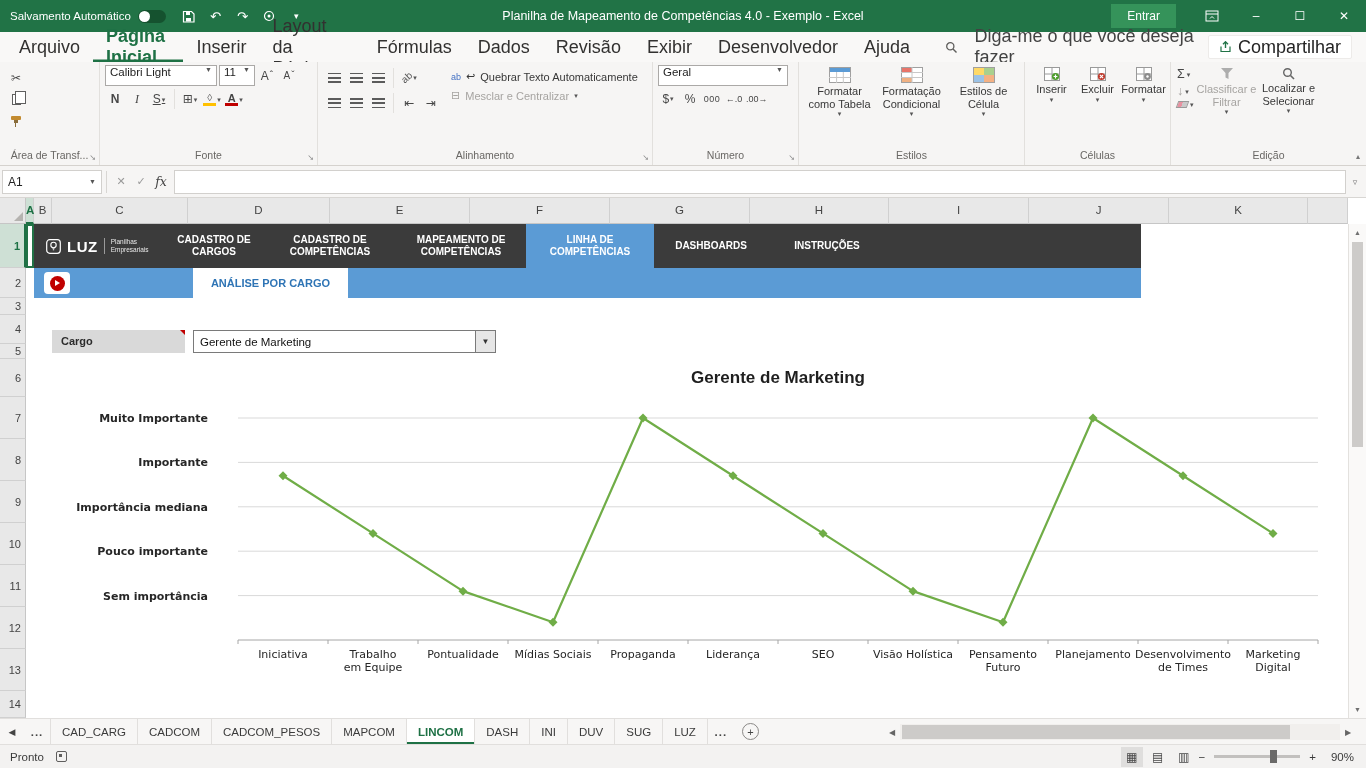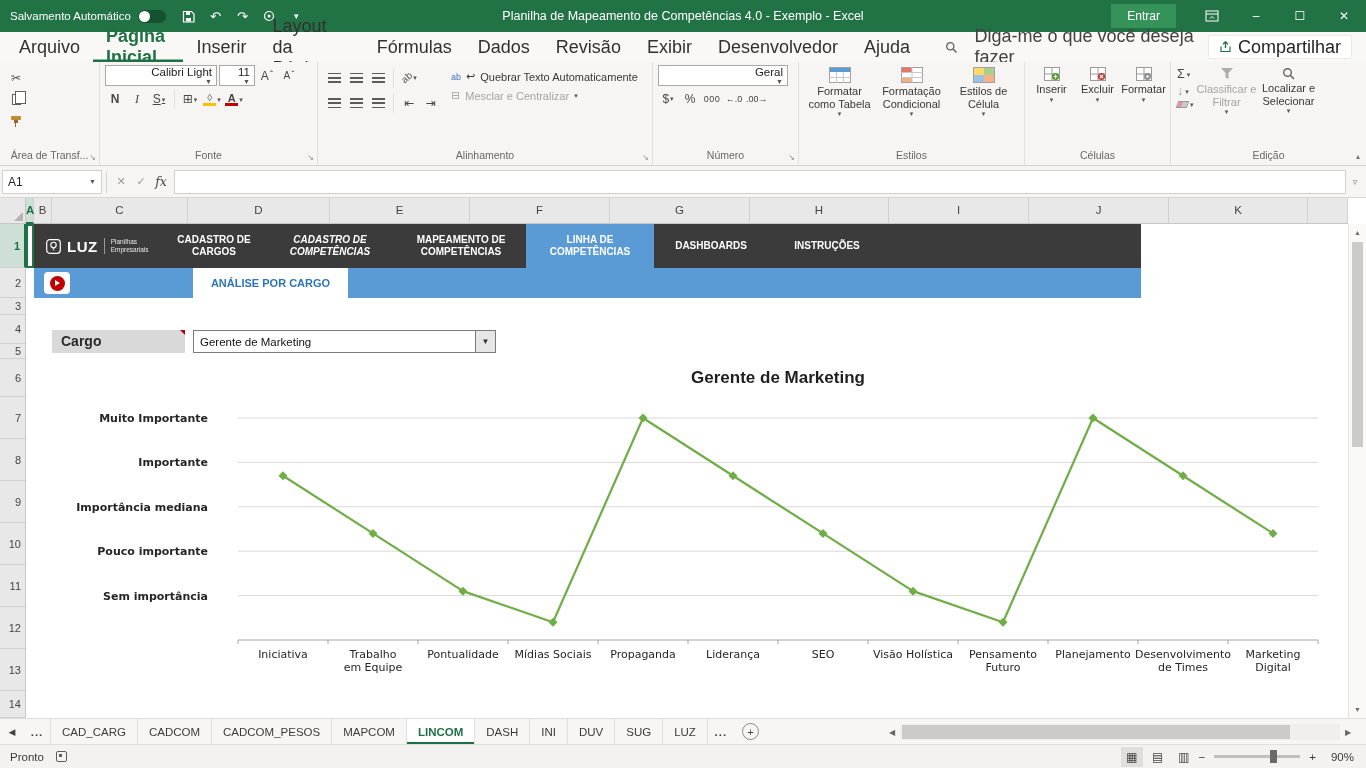--- a/index.html
+++ b/index.html
@@ -41,21 +41,21 @@
   .mini-col { display:flex; flex-direction:column; align-items:center; gap:3px; padding-top:6px; width:32px; }
   .dim { color:#A6A4A1 !important; }
 
   .clipboard { width:16px; height:20px; background:#BD9B5E; border-radius:2px; position:relative; }
   .clipboard::before { content:""; position:absolute; left:2px; right:2px; top:4px; bottom:2px; background:#fff; border:1px solid #AAA; }
   .clipboard::after { content:""; position:absolute; left:4px; right:4px; top:-2px; height:4px; background:#8C8C8C; border-radius:1px; }
   .copyic { width:9px; height:11px; border:1px solid #5f5f5f; background:#fff; position:relative; display:inline-block; }
   .copyic::after { content:""; position:absolute; left:2px; top:-4px; width:9px; height:11px; border:1px solid #5f5f5f; background:#fff; }
 
   .frow { display:flex; align-items:center; gap:2px; margin:3px 5px 0 5px; }
-  .rcombo { height:21px; border:1px solid #ABA9A7; background:#fff; display:flex; align-items:flex-end; padding:0 4px; font-size:11.5px; color:#232323;flex-direction:column; }
+  .rcombo { height:21px; border:1px solid #ABA9A7; background:#fff; display:flex; align-items:flex-start; padding:0 4px; font-size:11.5px; color:#232323; }
   .rcombo .car { margin-left:auto; padding-left:4px; }
   .fmtb { font-weight:bold; }
   .fmti { font-style:italic; font-family:"Liberation Serif","DejaVu Serif",serif; }
   .fmtu { text-decoration:underline; }
   .vdiv { width:1px; background:#E2E0DD; height:20px; margin:0 3px; }
   .fillsw { display:inline-block; width:13px; height:13px; border-bottom:3px solid #FFC000; font-size:10px; line-height:10px; color:#666; text-align:center; }
   .fcsw { display:inline-block; width:13px; height:13px; border-bottom:3px solid #C00000; font-weight:bold; font-size:11px; line-height:11px; color:#444; text-align:center; }
   .bars { display:inline-block; width:13px; height:10px; background:repeating-linear-gradient(to bottom,#5B5B5B 0 1.5px,transparent 1.5px 4.25px); }
   .abrot { display:inline-block; transform:rotate(-42deg); font-size:10px; color:#595959; }
   .icab { font-size:9px; color:#4472C4; }
@@ -103,21 +103,21 @@
   .nav-items { display:flex; align-items:stretch; }
   .nav-item { display:flex; align-items:center; justify-content:center; text-align:center; font-size:10px; font-weight:bold; line-height:12px; padding:0 5px; }
   .nav-item.active { background:#5B9BD5; }
 
   .bluebar { position:absolute; left:8px; top:44px; width:1107px; height:30px; background:#5B9BD5; }
   .vidic { position:absolute; left:10px; top:4px; width:26px; height:22px; background:#fff; border-radius:4px; display:flex; align-items:center; justify-content:center; }
   .vid-circle { width:15px; height:15px; border-radius:50%; background:#C00000; display:flex; align-items:center; justify-content:center; }
   .vid-tri { width:0; height:0; border-left:5px solid #fff; border-top:3px solid transparent; border-bottom:3px solid transparent; margin-left:1px; }
   .antab { position:absolute; left:159px; top:0; width:155px; height:30px; background:#fff; color:#2E74B5; font-weight:bold; font-size:11px; display:flex; align-items:center; justify-content:center; }
 
-  .cargolabel { position:absolute; left:26px; top:106px; width:133px; height:23px; background:#D9D9D9; color:#2b2b2b; font-weight:bold; font-size:14px; line-height:23px; padding-left:9px; }
+  .cargolabel { position:absolute; left:26px; top:106px; width:133px; height:23px; background:#D9D9D9; color:#2b2b2b; font-weight:bold; font-size:11px; line-height:23px; padding-left:9px; }
   .cargolabel::after { content:""; position:absolute; right:0; top:0; border-top:5px solid #C00000; border-left:5px solid transparent; }
   .cargocombo { position:absolute; left:167px; top:106px; width:303px; height:23px; background:#fff; border:1px solid #7A7A7A; font-size:11.5px; display:flex; align-items:center; }
   .cargocombo .val { padding-left:6px; color:#111; }
   .combo-btn { margin-left:auto; width:20px; height:100%; background:#E6E6E6; border-left:1px solid #7A7A7A; display:flex; align-items:center; justify-content:center; font-size:8px; color:#333; }
 
   .chart { position:absolute; left:14px; top:138px; width:1296px; height:352px; background:#fff; }
   .chart-title { position:absolute; left:198px; top:6px; width:1080px; text-align:center; font-size:17px; font-weight:bold; color:#1f1f1f; }
   .chart-svg { position:absolute; left:0; top:0; }
   .chart-svg text { font-family:"DejaVu Sans","Liberation Sans",sans-serif; }
   .ylab { font-size:11px; font-weight:600; fill:#262626; }
@@ -572,21 +572,21 @@
               <path d="M6.4 9.2 h2.2 M6.8 10.8 h1.4" stroke="#fff"></path>
             </svg>
           <span class="logo-txt">LUZ</span>
           <span class="logo-div"></span>
           <span class="logo-sub">
             <span>Planilhas</span><br><span>Empresariais</span>
           </span>
         </div>
         <div class="nav-items">
             <div class="nav-item" style="width: 100px;">CADASTRO DE CARGOS</div>
-            <div class="nav-item" style="width: 132px; font-style: italic;">CADASTRO DE COMPETÊNCIAS</div>
+            <div class="nav-item" style="width: 132px;">CADASTRO DE COMPETÊNCIAS</div>
             <div class="nav-item" style="width: 130px;">MAPEAMENTO DE COMPETÊNCIAS</div>
             <div class="nav-item active" style="width: 128px;">LINHA DE COMPETÊNCIAS</div>
             <div class="nav-item" style="width: 114px;">DASHBOARDS</div>
             <div class="nav-item" style="width: 118px;">INSTRUÇÕES</div>
           </div>
       </div>
 
       <div class="bluebar">
         <button class="vidic">
           <span class="vid-circle">

